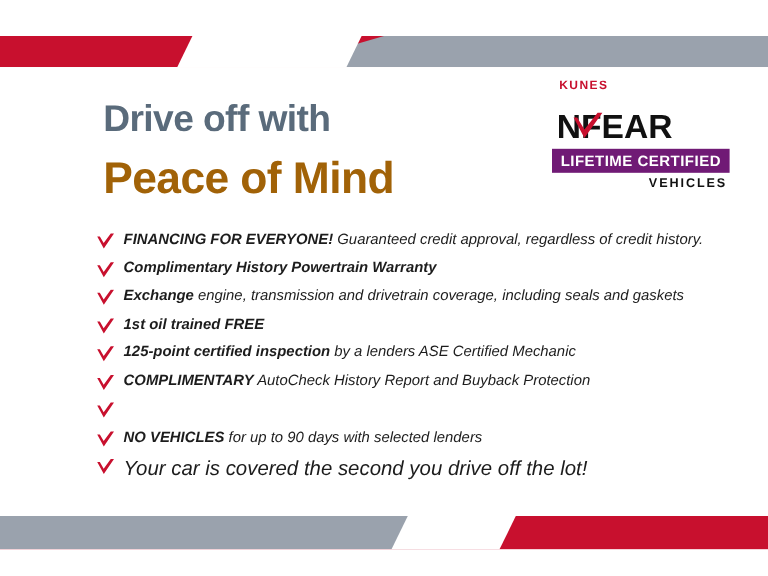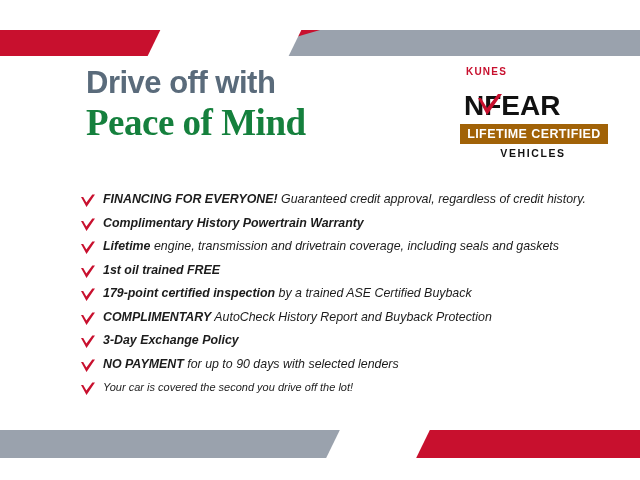--- a/index.html
+++ b/index.html
@@ -91,38 +91,37 @@
     top: 56px;
     width: 640px;
     height: 374px;
     background: #ffffff;
   }
 
   
   .headline {
     position: absolute;
     left: 86px;
-    top: 10px;
+    top: 26px;
     color: #4a5a6a;
   }
   .headline .line1 {
     font-size: 31px;
     font-weight: bold;
     letter-spacing: -0.5px;
     line-height: 34px;
     color: #5a6b7b;
   }
   .headline .line2 {
     font-size: 37px;
     font-weight: bold;
     letter-spacing: -0.5px;
     line-height: 42px;
-    margin-top: 2px;
-    color: #15803d;
-    font-family: Liberation Serif, serif;
+    margin-top: 12px;
+    color: #a16207;
   }
 
   
   .logo {
     position: absolute;
     right: 32px;
     top: 10px;
     width: 148px;
     text-align: center;
   }
@@ -147,34 +146,35 @@
   }
   .logo .nofear .check {
     position: absolute;
     left: 12px;
     top: 2px;
     width: 28px;
     height: 26px;
   }
   .logo .lifetime {
     margin-top: 3px;
-    background: #a16207;
+    background: #701a75;
     color: #ffffff;
     font-size: 12.5px;
     font-weight: bold;
     letter-spacing: 0.4px;
     padding: 3px 4px 3px 4px;
     line-height: 14px;
   }
   .logo .vehicles {
     margin-top: 3px;
     font-size: 10.5px;
     font-weight: bold;
     letter-spacing: 1.6px;
     color: #111111;
+    text-align: right;
     padding-right: 2px;
   }
 
   
   .list {
     position: absolute;
     left: 80px;
     top: 136px;
     width: 520px;
   }
@@ -200,21 +200,21 @@
     font-weight: bold;
     font-style: italic;
   }
   .row .txt .plain {
     font-style: italic;
     font-weight: normal;
   }
   .sub {
     margin-left: 23px;
     margin-top: 1px;
-    font-size: 11px;
+    font-size: 17px;
     font-style: italic;
     color: #1c1c1c;
   }
 </style>
 </head>
 <body>
 
 <div class="stage">
 
   <div class="bar-top"></div>
@@ -257,56 +257,55 @@
         <svg class="tick" viewBox="0 0 16 15">
             <path d="M1 3 L6.5 13 L15 0.5 L12.3 0.5 L6.4 8.6 L3.2 3 Z" fill="#c8102e"></path>
           </svg>
         <div class="txt"><b>Complimentary History Powertrain Warranty</b><span class="plain"></span></div>
       </div>
 
       <div class="row">
         <svg class="tick" viewBox="0 0 16 15">
             <path d="M1 3 L6.5 13 L15 0.5 L12.3 0.5 L6.4 8.6 L3.2 3 Z" fill="#c8102e"></path>
           </svg>
-        <div class="txt"><b>Lifetime</b><span class="plain"> engine, transmission and drivetrain coverage, including seals and gaskets</span></div>
+        <div class="txt"><b>Exchange</b><span class="plain"> engine, transmission and drivetrain coverage, including seals and gaskets</span></div>
       </div>
 
       <div class="row">
         <svg class="tick" viewBox="0 0 16 15">
             <path d="M1 3 L6.5 13 L15 0.5 L12.3 0.5 L6.4 8.6 L3.2 3 Z" fill="#c8102e"></path>
           </svg>
         <div class="txt"><b>1st oil trained FREE</b><span class="plain"></span></div>
       </div>
 
       <div class="row">
         <svg class="tick" viewBox="0 0 16 15">
             <path d="M1 3 L6.5 13 L15 0.5 L12.3 0.5 L6.4 8.6 L3.2 3 Z" fill="#c8102e"></path>
           </svg>
-        <div class="txt"><b>179-point certified inspection</b><span class="plain"> by a trained ASE Certified Buyback</span></div>
+        <div class="txt"><b>125-point certified inspection</b><span class="plain"> by a lenders ASE Certified Mechanic</span></div>
       </div>
 
       <div class="row">
         <svg class="tick" viewBox="0 0 16 15">
             <path d="M1 3 L6.5 13 L15 0.5 L12.3 0.5 L6.4 8.6 L3.2 3 Z" fill="#c8102e"></path>
           </svg>
         <div class="txt"><b>COMPLIMENTARY</b><span class="plain"> AutoCheck History Report and Buyback Protection</span></div>
       </div>
 
       <div class="row">
         <svg class="tick" viewBox="0 0 16 15">
             <path d="M1 3 L6.5 13 L15 0.5 L12.3 0.5 L6.4 8.6 L3.2 3 Z" fill="#c8102e"></path>
           </svg>
-        <div class="txt"><b>3-Day Exchange Policy</b><span class="plain"></span></div>
-      </div>
-
-      <div class="row">
-        <svg class="tick" viewBox="0 0 16 15">
-            <path d="M1 3 L6.5 13 L15 0.5 L12.3 0.5 L6.4 8.6 L3.2 3 Z" fill="#c8102e"></path>
-          </svg>
-        <div class="txt"><b>NO PAYMENT</b><span class="plain"> for up to 90 days with selected lenders</span></div>
+      </div>
+
+      <div class="row">
+        <svg class="tick" viewBox="0 0 16 15">
+            <path d="M1 3 L6.5 13 L15 0.5 L12.3 0.5 L6.4 8.6 L3.2 3 Z" fill="#c8102e"></path>
+          </svg>
+        <div class="txt"><b>NO VEHICLES</b><span class="plain"> for up to 90 days with selected lenders</span></div>
       </div>
 
       <div class="row">
         <svg class="tick" viewBox="0 0 16 15">
             <path d="M1 3 L6.5 13 L15 0.5 L12.3 0.5 L6.4 8.6 L3.2 3 Z" fill="#c8102e"></path>
           </svg>
         <div>
           <div class="sub" style="margin-left:0">Your car is covered the second you drive off the lot!</div>
         </div>
       </div>

